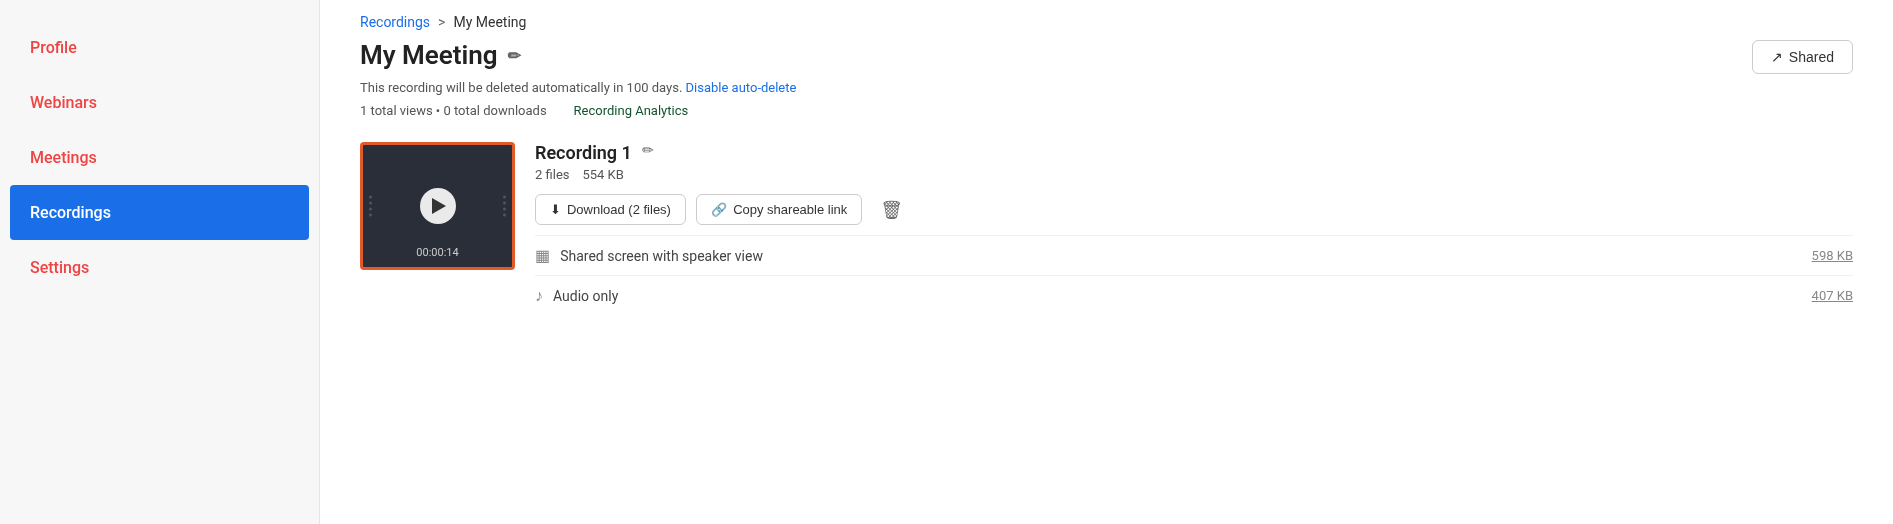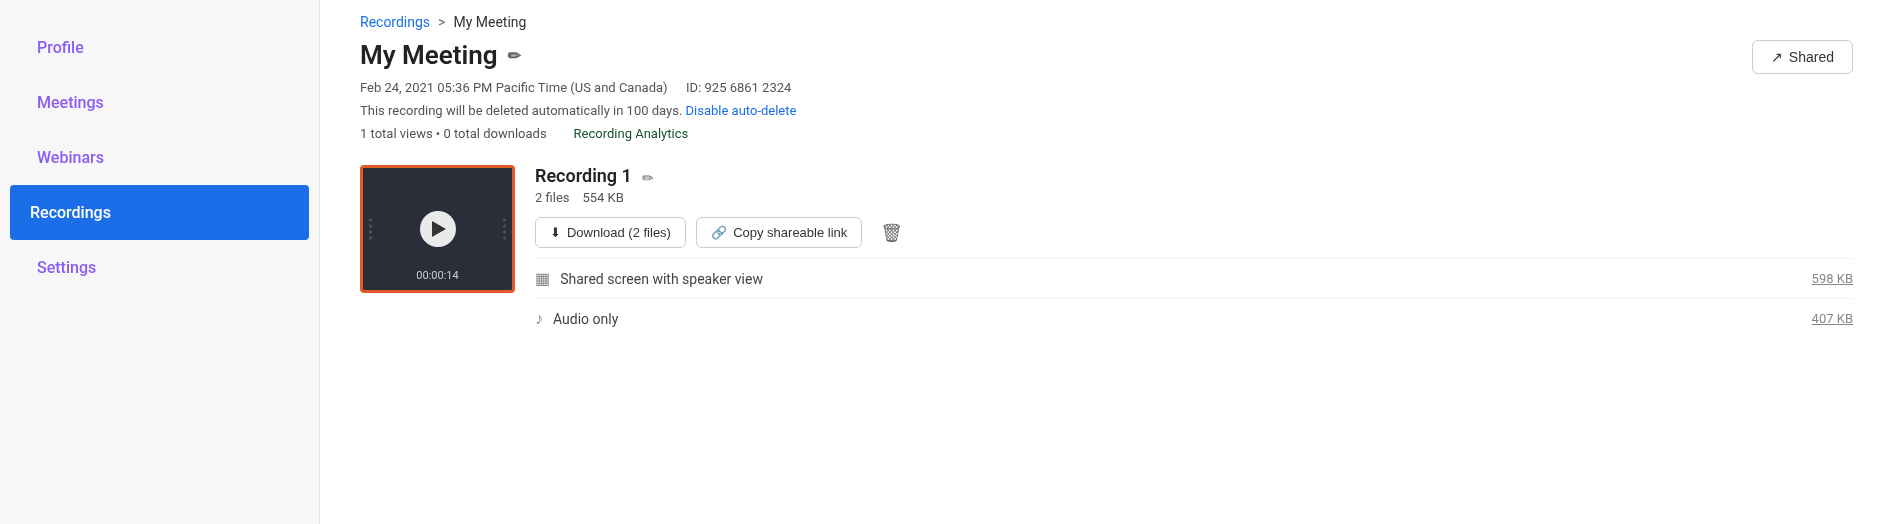--- a/index.html
+++ b/index.html
@@ -13,24 +13,23 @@
       border-right: 1px solid #e5e5e5;
       padding-top: 20px;
       height: 100%;
     }
     .sidebar-item {
       display: flex;
       align-items: center;
       padding: 18px 30px;
       font-size: 16px;
       font-weight: 500;
-      color: #8b5cf6;
+      color: #ef4444;
       cursor: pointer;
       border-radius: 0;
-      margin-left: 7px;
     }
     .sidebar-item.active {
       background: #1a6fe8;
       color: #fff;
       border-radius: 4px;
       margin: 0 10px;
       padding: 18px 20px;
     }
 
     
@@ -190,21 +189,21 @@
       font-size: 11px;
       color: #ccc;
     }
 
     
     .recording-info {
       flex: 1;
     }
     .recording-name-row {
       display: flex;
-      align-items: flex-end;
+      align-items: flex-start;
       gap: 10px;
       margin-bottom: 4px;
     }
     .recording-name {
       font-size: 18px;
       font-weight: 600;
       color: #222;
     }
     .recording-edit-icon {
       font-size: 14px;
@@ -271,24 +270,24 @@
     }
   </style>
 </head>
 <body>
 
 <div class="sidebar">
   <div class="sidebar-item">
     <span>Profile</span>
   </div>
   <div class="sidebar-item">
+    <span>Webinars</span>
+  </div>
+  <div class="sidebar-item">
     <span>Meetings</span>
-  </div>
-  <div class="sidebar-item">
-    <span>Webinars</span>
   </div>
   <div class="sidebar-item active">
     <span>Recordings</span>
   </div>
   <div class="sidebar-item">
     <span>Settings</span>
   </div>
 </div>
 
 <div class="main">
@@ -303,25 +302,20 @@
     <div class="meeting-title">
       <span>My Meeting</span>
       <span class="edit-icon">✏</span>
     </div>
     <button class="share-button">
       <span>↗</span>
       <span>Shared</span>
     </button>
   </div>
 
-  <div class="meeting-meta">
-    <span>Feb 24, 2021 05:36 PM Pacific Time (US and Canada)</span>
-    <span class="sep">&nbsp;&nbsp;</span>
-    <span>ID: 925 6861 2324</span>
-  </div>
 
   <div class="auto-delete">
     <span>This recording will be deleted automatically in 100 days.</span>
     <a>Disable auto-delete</a>
   </div>
 
   <div class="stats-row">
     <span>1 total views • 0 total downloads</span>
     <a class="analytics-link">Recording Analytics</a>
   </div>

